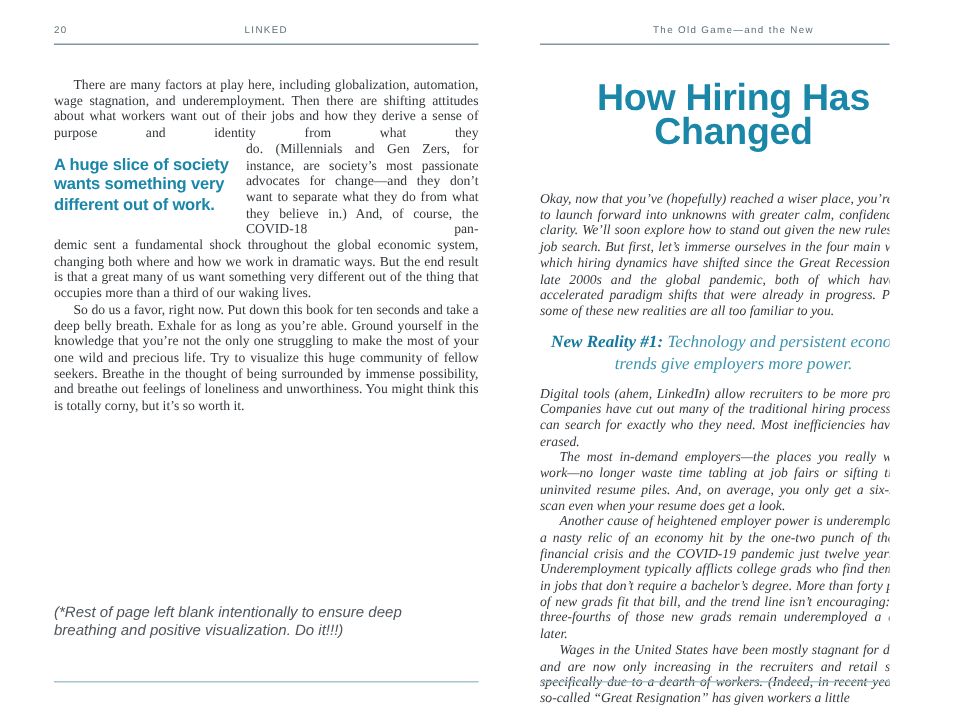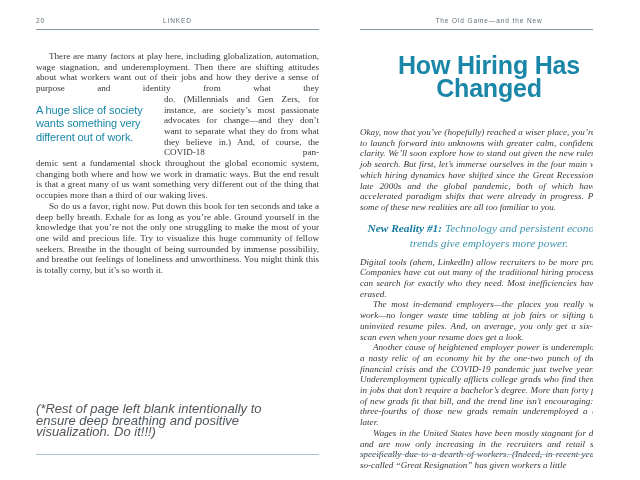--- a/index.html
+++ b/index.html
@@ -26,30 +26,30 @@
 
   .body-copy { font-size:9.1px; line-height:10.7px; }
   .page.left  .body-copy { margin-top:21px; }
   p.para { margin:0; text-align:justify; }
   p.para.jlast { text-align-last:justify; }
   p.para.indent { text-indent:13px; }
 
   .wrap-row { display:flex; align-items:flex-start; }
   .pullquote {
     flex:0 0 128px; box-sizing:border-box; padding-right:9px; margin-top:10px;
-    font-family:"Liberation Sans", sans-serif; font-weight:400;
+    font-family:"Liberation Sans", sans-serif; font-weight:700;
     font-size:11px; line-height:13.4px; letter-spacing:-0.1px;
     color:var(--accent, #1a86a8);
   }
   .wrap-text { flex:1 1 auto; text-align:justify; text-align-last:justify; margin:0; font-size:9.1px; line-height:10.7px; }
 
   .footnote {
     position:absolute; top:389px; left:0; width:262px;
     font-family:"Liberation Sans", sans-serif; font-style:italic;
-    font-size:13px; line-height:11.5px; color:var(--footnote, #50565b);
+    font-size:10px; line-height:11.5px; color:var(--footnote, #50565b);
     margin:0;
   }
 
   .chapter-title {
     margin:24px 0 0 0; text-align:center;
     font-family:"Liberation Sans", sans-serif; font-weight:700;
     font-size:25px; line-height:23px; letter-spacing:-0.2px;
     color:var(--accent, #1a86a8);
   }
   .page.right .body-copy { margin-top:27px;font-style:italic; }

